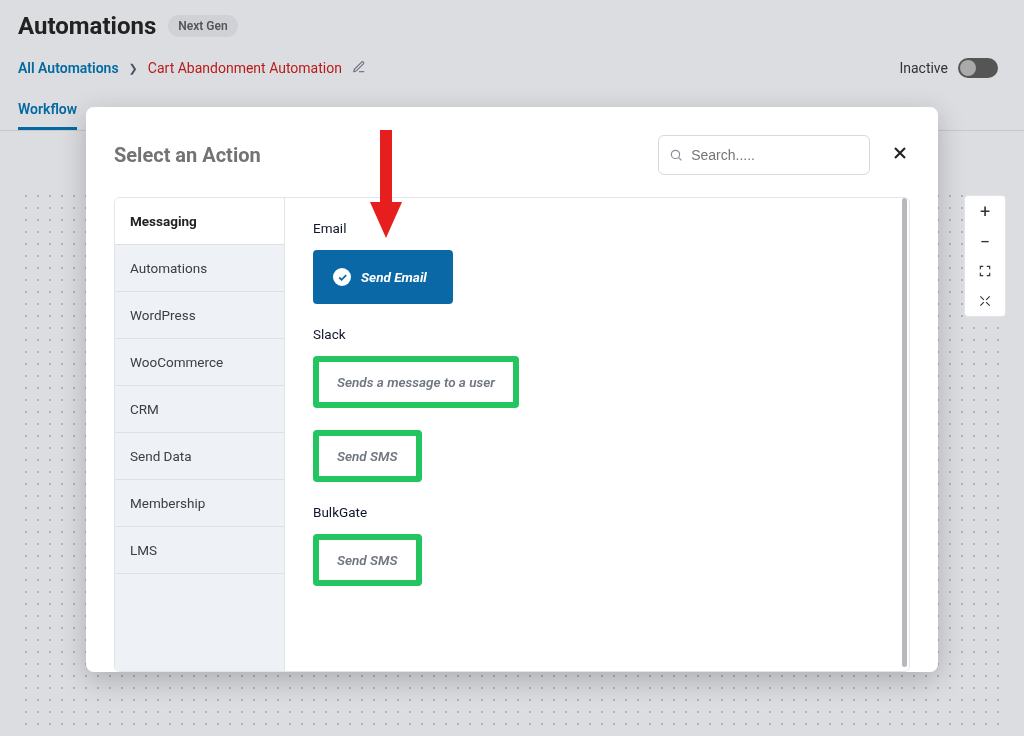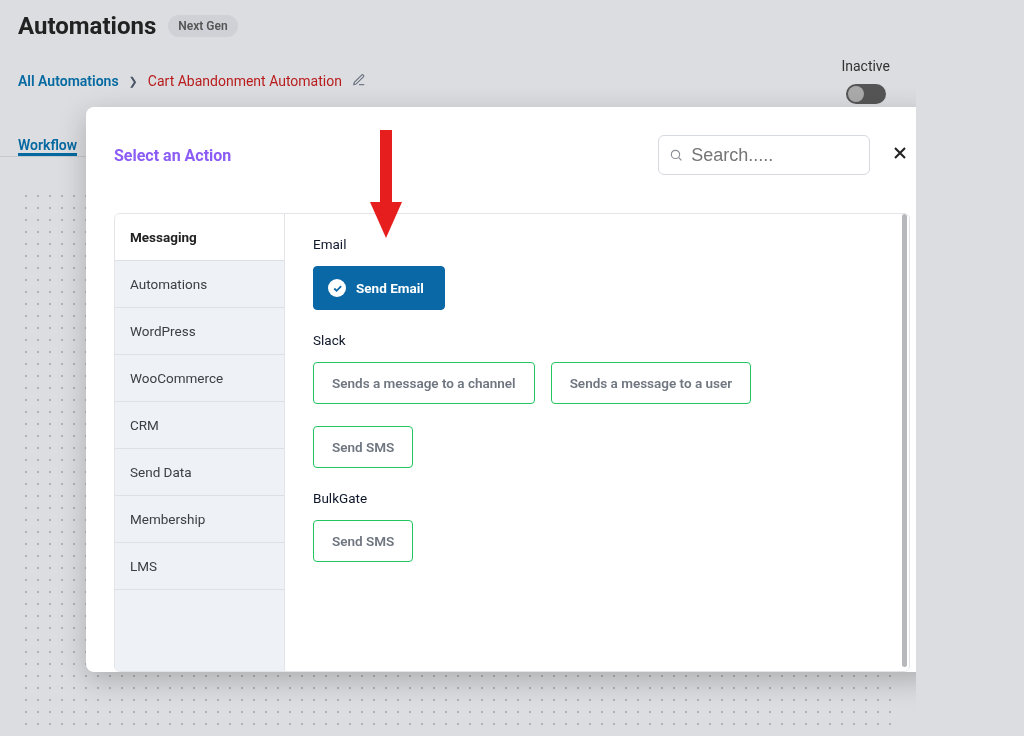--- a/index.html
+++ b/index.html
@@ -1,60 +1,60 @@
 <!DOCTYPE html>
 <html><head>
 <meta charset="utf-8">
 <style>
   * { box-sizing: border-box; margin: 0; padding: 0; }
   html, body { width: 1024px; height: 736px; font-family: -apple-system, "Segoe UI", Roboto, Arial, sans-serif; background: #dcdde0; color: #1a1a1a; }
-  .page { position: relative; width: 916px; height: 736px; overflow: hidden; }
+  .page { position: relative; width: 1024px; height: 736px; overflow: hidden; }
   .header { padding: 12px 18px 8px 18px; }
   .title-row { display: flex; align-items: center; gap: 12px; }
   .page-title { font-size: 24px; font-weight: 700; color: #222; }
   .badge { background: #cfd1d6; color: #555; font-size: 12px; font-weight: 600; padding: 4px 10px; border-radius: 14px; }
   .crumbs-row { display: flex; align-items: center; justify-content: space-between; margin-top: 18px; }
   .breadcrumb { display: flex; align-items: center; gap: 10px; font-size: 14px; color: #4a5568; }
   .breadcrumb .root { color: #0469a0; font-weight: 600; }
   .breadcrumb .chev { font-size: 11px; color: #4a5568; }
   .breadcrumb .leaf { color: #b91c1c; }
   .pencil { color: #6b7280; font-size: 14px; }
-  .status-wrap { display: flex; align-items: center; gap: 10px; font-size: 14px; color: #333; padding-right: 8px; flex-direction: column;}
+  .status-wrap { display: flex; align-items: center; gap: 10px; font-size: 14px; color: #333; padding-right: 8px;}
   .toggle { width: 40px; height: 20px; background: #555; border-radius: 20px; position: relative; cursor: pointer; }
   .toggle:after { content: ""; position: absolute; left: 2px; top: 2px; width: 16px; height: 16px; border-radius: 50%; background: #aaa; }
   .tabbar { display: flex; align-items: flex-end; padding: 12px 18px 0 18px; border-bottom: 1px solid #c7c8cc; gap: 22px; height: 45px;}
-  .tab { font-size: 14px; color: #0469a0; font-weight: 600; border-bottom: 3px solid #0469a0; }
+  .tab { font-size: 14px; color: #0469a0; font-weight: 600; padding-bottom: 10px; border-bottom: 3px solid #0469a0; }
   .canvas { position: absolute; left: 0; right: 0; top: 155px; bottom: 0; }
   .dots { position: absolute; left: 20px; right: 20px; top: 35px; bottom: 10px; background-image: radial-gradient(#b0b2b7 1px, transparent 1px); background-size: 12px 12px; }
   .zoom-panel { position: absolute; right: 18px; top: 40px; width: 42px; background: #fff; border: 1px solid #e2e4e8; border-radius: 4px; display: flex; flex-direction: column; align-items: center; }
   .zoom-btn { width: 42px; height: 30px; display: flex; align-items: center; justify-content: center; cursor: pointer; font-size: 18px; color: #333; }
   .zoom-btn.small svg { width: 14px; height: 14px; }
 
   
   .overlay { position: absolute; inset: 0; background: rgba(0,0,0,0); }
   .modal { position: absolute; left: 86px; top: 107px; width: 852px; height: 565px; background: #fff; border-radius: 8px; box-shadow: 0 8px 28px rgba(0,0,0,.22); display: flex; flex-direction: column; }
   .modal-header { display: flex; align-items: center; justify-content: space-between; padding: 28px 28px 10px 28px; }
-  .modal-title { font-size: 16px; font-weight: 700; color: #8b5cf6; }
+  .modal-title { font-size: 20px; font-weight: 700; color: #737373; }
   .modal-header-right { display: flex; align-items: center; gap: 20px; }
   .search-wrap { position: relative; width: 212px; height: 40px; border: 1px solid #d6d9dd; border-radius: 6px; display: flex; align-items: center; padding: 0 10px; }
   .search-wrap .sicon { width: 16px; height: 16px; color: #8a8f98; }
-  .search-input { border: none; outline: none; font-size: 18px; color: #555; margin-left: 8px; width: 100%; background: transparent;}
+  .search-input { border: none; outline: none; font-size: 14px; color: #555; margin-left: 8px; width: 100%; background: transparent;}
   .close-btn { cursor: pointer; color: #222; }
 
-  .modal-body { flex: 1; display: flex; border: 1px solid #e2e4e8; border-radius: 6px; margin: 28px 28px 0 28px; overflow: hidden; }
+  .modal-body { flex: 1; display: flex; border: 1px solid #e2e4e8; border-radius: 6px; margin: 12px 28px 0 28px; overflow: hidden; }
   .modal-categories { width: 170px; background: #eef1f5; border-right: 1px solid #e2e4e8; display: flex; flex-direction: column; }
   .cat-item { padding: 15px 15px; font-size: 13.5px; color: #3a3f45; border-bottom: 1px solid #dde0e4; cursor: pointer; }
   .cat-item.active { background: #fff; font-weight: 700; color: #222; }
   .modal-content { flex: 1; position: relative; padding: 18px 20px 10px 28px; background: #fff; overflow: auto; }
   .modal-content .vscroll { position: absolute; right: 2px; top: 0; bottom: 4px; width: 5px; background: #b6b8bc; border-radius: 4px; }
 
   .section-label { font-size: 13.5px; font-weight: 400; color: #0f172a; margin-top: 4px; margin-bottom: 14px; }
   .section { margin-bottom: 22px; }
   .opt-row { display: flex; gap: 16px; flex-wrap: wrap; }
-  .opt-btn { border: 1px solid #22c55e; background: #fff; color: #6f7680; font-size: 13.5px; padding: 12px 18px; border-radius: 4px; cursor: pointer; font-weight: 600;}
+  .opt-btn { border: 6px solid #22c55e; background: #fff; color: #6f7680; font-size: 13.5px; padding: 12px 18px; border-radius: 4px; cursor: pointer; font-weight: 600; font-style: italic;}
   .opt-btn.selected { background: #0a68a6; color: #fff; border-color: #0a68a6; display: inline-flex; align-items: center; gap: 10px; font-weight: 700; padding: 12px 20px 12px 14px;}
   .check-circle { width: 18px; height: 18px; border-radius: 50%; background: #fff; display: inline-flex; align-items: center; justify-content: center; }
   .check-circle svg { width: 11px; height: 11px; color: #0a68a6; }
 
   .modal-footer { display: flex; justify-content: flex-end; align-items: center; gap: 22px; padding: 16px 34px 16px 28px; }
   .cancel-btn { color: #555; font-size: 15px; cursor: pointer; }
   .done-btn { background: #0a85d1; color: #fff; font-weight: 700; font-size: 15px; padding: 12px 20px; border-radius: 5px; cursor: pointer; border: none; }
 
   .arrow-annot { position: absolute; left: 366px; top: 122px; width: 40px; height: 120px; pointer-events: none; }
 </style>
@@ -153,21 +153,20 @@
                   </svg>
               </span>
               <span>Send Email</span>
             </div>
           </div>
         </div>
 
         <div class="section">
           <div class="section-label">Slack</div>
           <div class="opt-row">
-            <div class="opt-btn">Sends a message to a channel</div>
             <div class="opt-btn">Sends a message to a user</div>
           </div>
         </div>
 
         <div class="section">
           <div class="opt-row">
             <div class="opt-btn">Send SMS</div>
           </div>
         </div>
 

